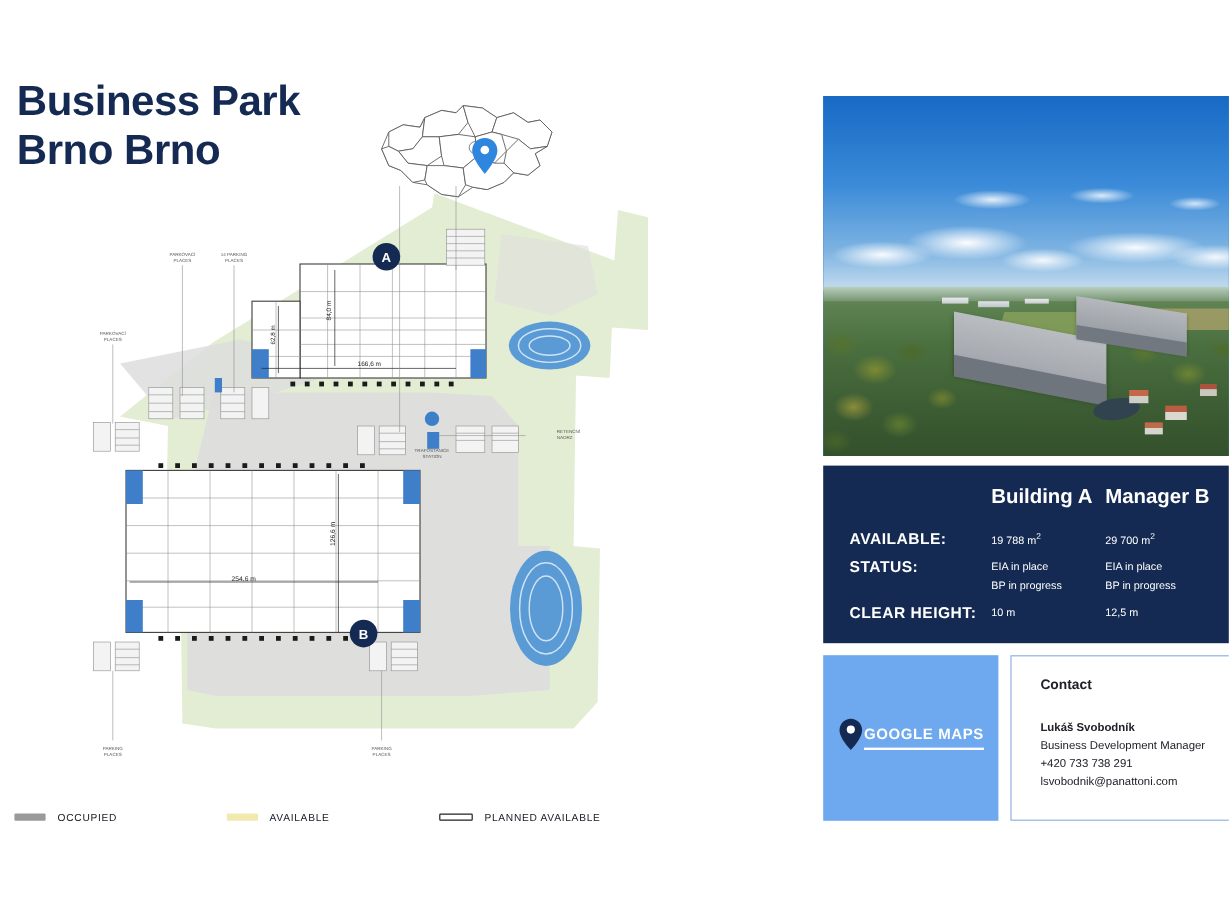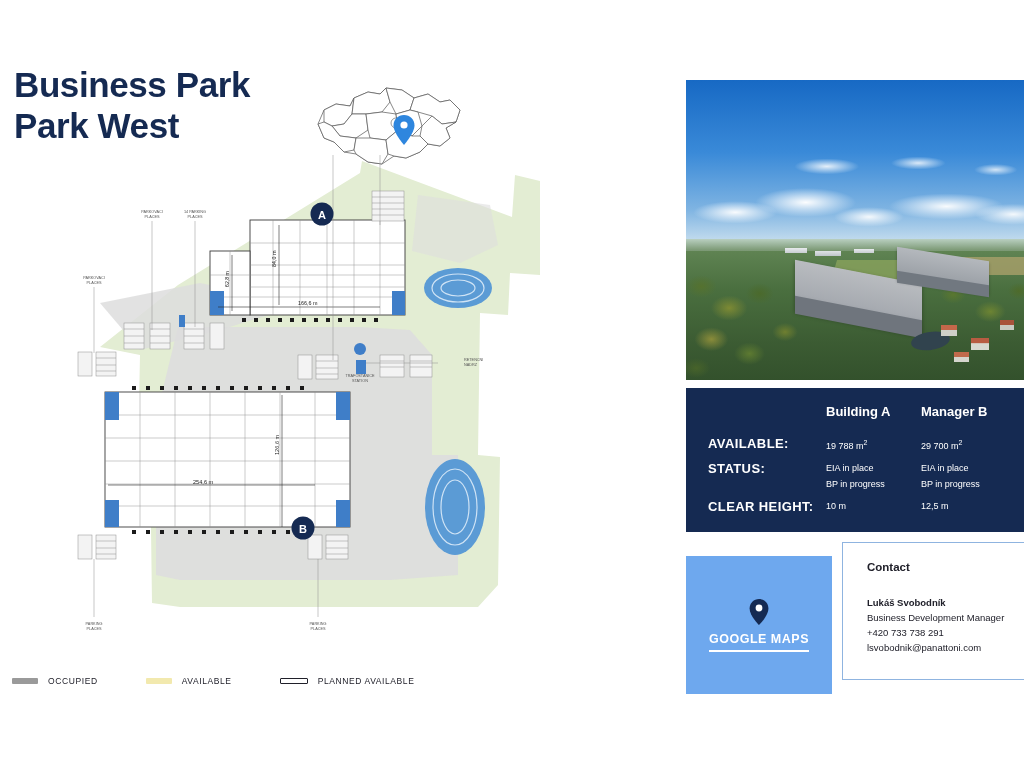--- a/index.html
+++ b/index.html
@@ -36,21 +36,21 @@
     margin-top:2px;
   }
 
   
   .cz-map{position:absolute;left:310px;top:80px;width:160px;height:100px;}
 
   
   .siteplan{position:absolute;left:60px;top:155px;width:480px;height:510px;}
 
   
-  .legend{position:absolute;left:12px;top:676px;display:flex;align-items:flex-start;}
+  .legend{position:absolute;left:12px;top:676px;display:flex;align-items:flex-start;gap:43px;}
   .legend-item{display:flex;align-items:center;margin-right:48px;}
   .legend-sw{width:26px;height:6px;margin-right:10px;border-radius:1px;}
   .sw-occupied{background:#9a9a9a;}
   .sw-available{background:#f2e9ae;}
   .sw-planned{background:#ffffff;border:1.4px solid #20202a;height:4px;}
   .legend-label{font-size:8.5px;letter-spacing:0.6px;color:#20202a;}
 
   
   .right-col{position:absolute;left:686px;top:80px;width:360px;}
 
@@ -114,34 +114,33 @@
       linear-gradient(#dfe3e6,#bfc5ca) 32% 40%/26px 5px no-repeat,
       linear-gradient(#e7eaec,#c9ced2) 70% 10%/20px 4px no-repeat;}
   .pond{position:absolute;left:64%;top:84%;width:11%;height:6%;
     background:#31434e;border-radius:50%;transform:rotate(-8deg);}
 
   .specs{
     margin-top:8px;width:352px;background:#152a52;color:#ffffff;
     padding:16px 0 14px 0;box-sizing:border-box;position:relative;
   }
   .spec-grid{display:grid;grid-template-columns:118px 1fr 1fr;padding:0 22px;}
-  .spec-head{font-size:13px;font-weight:bold;padding-bottom:13px;}
+  .spec-head{font-size:17px;font-weight:bold;padding-bottom:13px;}
   .spec-key{
     font-size:13px;font-weight:bold;letter-spacing:0.4px;
     padding:4px 0 4px 0;align-self:start;
   }
   .spec-val{font-size:9px;line-height:16px;padding:3px 0;}
   .spec-val .sup{font-size:7px;vertical-align:super;}
 
   .bottom-row{display:flex;margin-top:10px;width:352px;}
   .gmaps{
     width:146px;height:138px;background:#6ea8ee;
-    display:flex;flex-direction:column;align-items:center;justify-content:center;
+    display:flex;flex-direction:row;align-items:center;justify-content:center;
     box-sizing:border-box;
-    margin-top:14px;
   }
   .gmaps-pin{margin-bottom:2px;}
   .gmaps-label{
     color:#ffffff;font-size:12.5px;font-weight:bold;letter-spacing:0.5px;
     border-bottom:2.5px solid #ffffff;padding-bottom:4px;
   }
   .contact{
     margin-left:10px;flex:1;height:138px;background:#ffffff;
     border:1.5px solid #8fb4e0;box-sizing:border-box;padding:18px 0 0 24px;
   }
@@ -149,21 +148,21 @@
   .contact-name{font-size:9.5px;font-weight:bold;color:#20202a;line-height:15px;}
   .contact-line{font-size:9.5px;color:#20202a;line-height:15px;}
 </style>
 </head>
 <body>
 
 <div class="page">
 
   <div class="title-block">
     <div class="title-line">Business Park</div>
-    <div class="title-line">Park West</div>
+    <div class="title-line">Brno Brno</div>
   </div>
 
 
   <div class="cz-map">
     <svg width="160" height="100" viewBox="0 0 160 100">
       <g fill="#ffffff" stroke="#555555" stroke-width="0.7">
         <path d="M8 44 L14 30 L26 24 L40 26 L44 18 L58 12 L70 14 L76 8 L92 10 L104 18 L118 14 L130 22 L140 20 L150 30 L146 42 L136 48 L140 58 L130 66 L118 64 L110 72 L96 78 L84 76 L72 84 L58 82 L46 74 L34 72 L24 62 L14 58 Z"></path>
         <path d="M14 30 L26 24 L40 26 L44 18 L42 34 L34 44 L22 46 L14 42 Z"></path>
         <path d="M44 18 L58 12 L70 14 L76 8 L80 22 L72 32 L56 34 L42 34 Z"></path>
         <path d="M76 8 L92 10 L104 18 L100 30 L86 34 L80 22 Z"></path>

